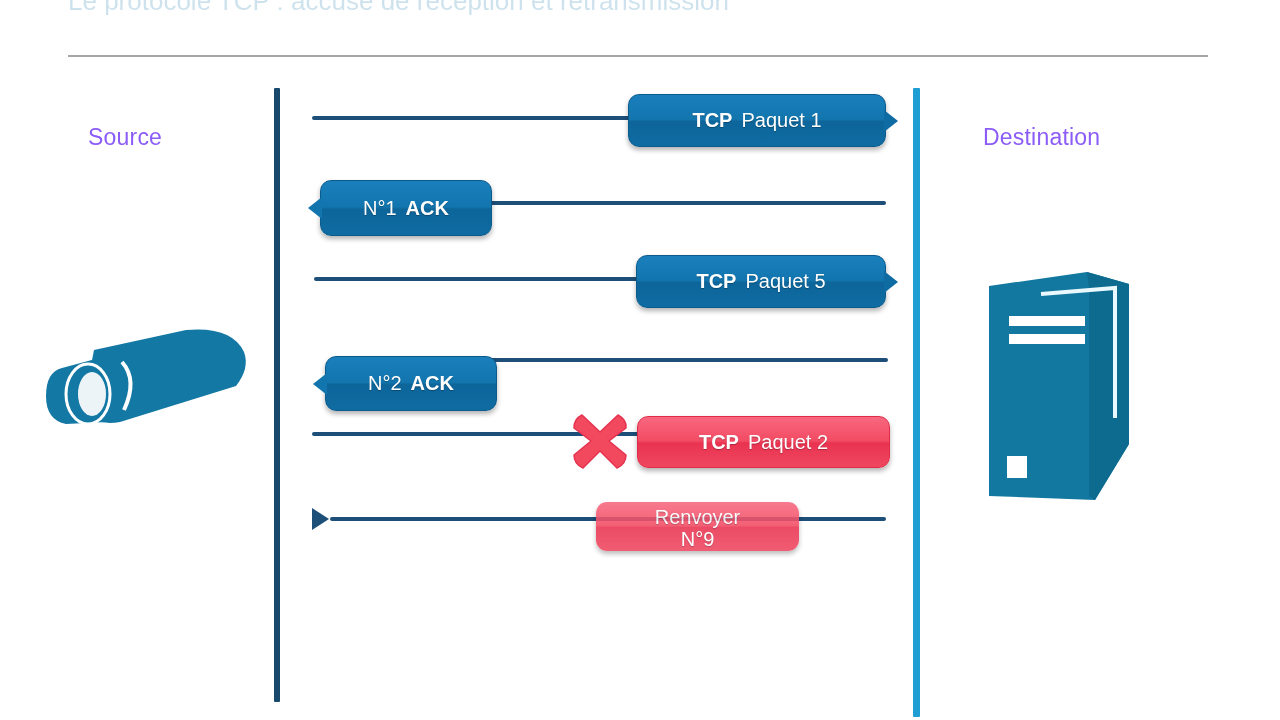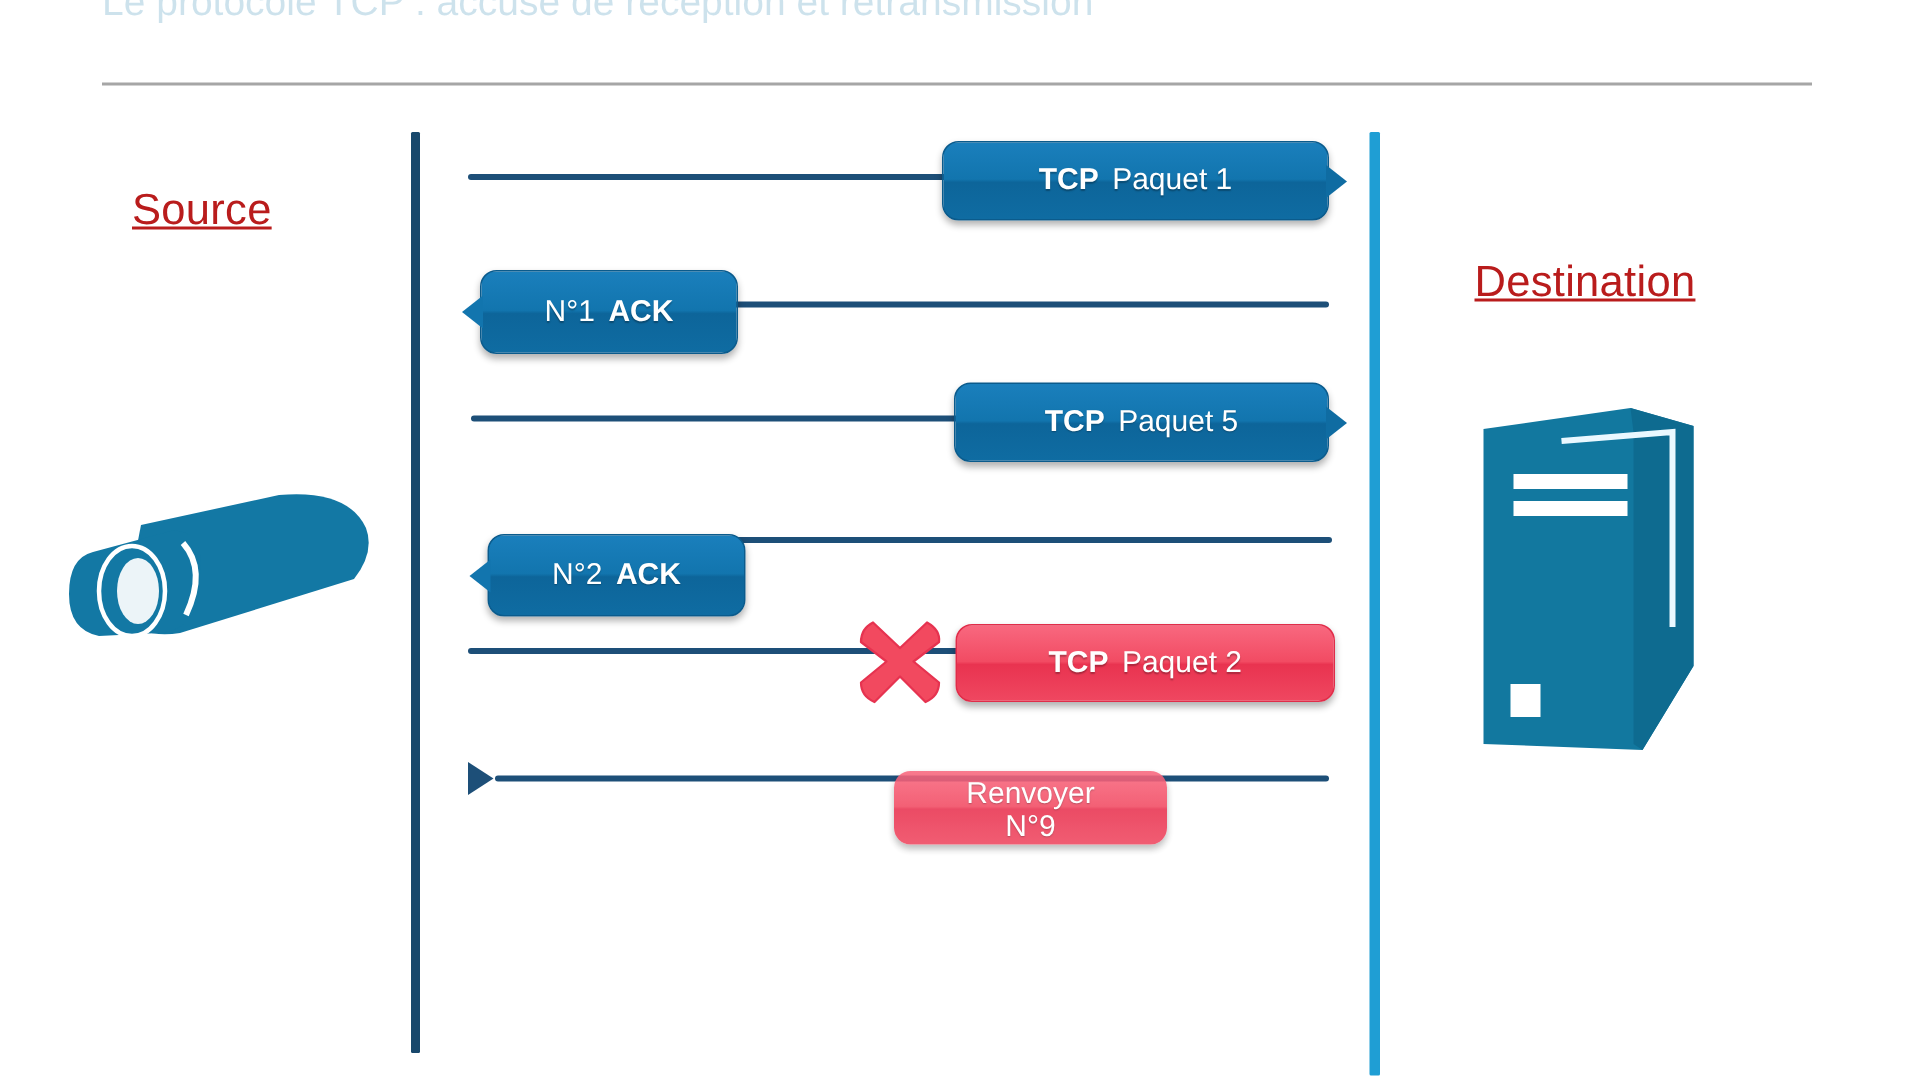--- a/index.html
+++ b/index.html
@@ -45,28 +45,27 @@
     position: absolute;
     left: 913px; top: 88px;
     width: 7px; height: 629px;
     background: #1f9ed4;
     border-radius: 1px;
   }
 
   
   .endpoint-label {
     position: absolute;
-    font-size: 29px;
-    color: #b91c1c;
+    font-size: 23px;
+    color: #8b5cf6;
     letter-spacing: .2px;
     white-space: nowrap;
-    text-decoration: underline;
   }
   #label-source      { left: 88px;  top: 124px; }
-  #label-destination { left: 983px; top: 124px; margin-top: 48px; }
+  #label-destination { left: 983px; top: 124px; }
 
   
   #source-icon {
     position: absolute;
     left: 36px; top: 324px;
     width: 215px; height: 108px;
   }
   #destination-icon {
     position: absolute;
     left: 983px; top: 268px;
@@ -226,19 +225,19 @@
       <span class="reg">Paquet 2</span>
     </div>
     <svg id="error-cross" viewBox="0 0 62 62">
       <path d="M13 5 L31 22 L49 5 Q58 10 57 18 L40 31 L57 45 Q57 54 48 58 L31 41 L14 58 Q5 54 5 45 L22 31 L5 18 Q5 9 13 5 Z" fill="#f2495f" stroke="#e63350" stroke-width="1.5" stroke-linejoin="round"></path>
     </svg>
   </div>
 
   <div class="row">
     <div class="wire" style="left:330px; top:517px; width:556px;"></div>
     <div class="wire-arrowhead" style="left:312px; top:508px; transform: rotate(180deg);"></div>
-    <div class="bubble bubble-red-ghost" style="left:596px; top:514px; width:182px; height:49px;">
+    <div class="bubble bubble-red-ghost" style="left:596px; top:502px; width:203px; height:49px;">
       <span style="margin-top:-22px;">Renvoyer</span>
       <span style="margin-bottom:-26px;">N°9</span>
     </div>
   </div>
 
 </div>
 
 </body></html>

